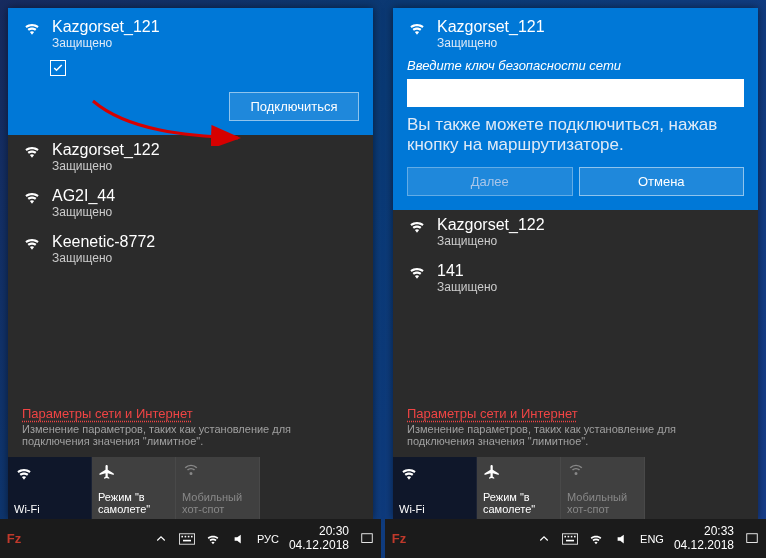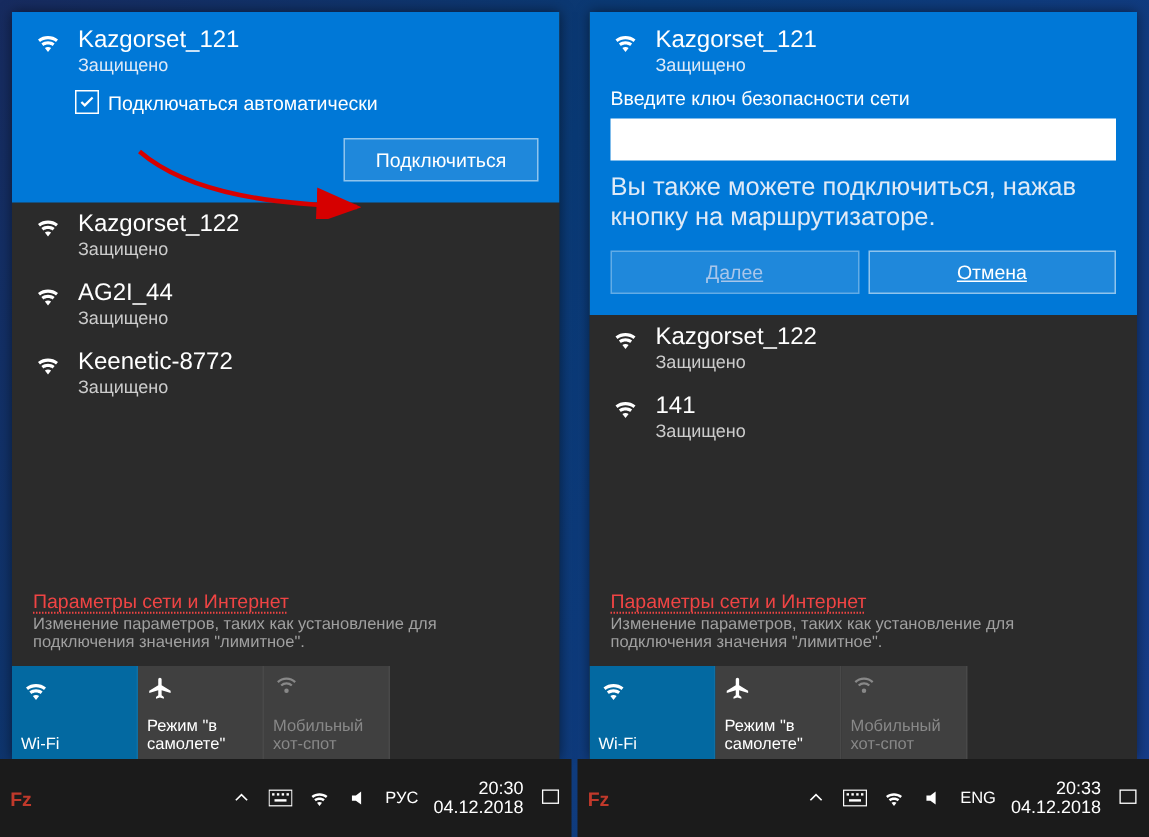--- a/index.html
+++ b/index.html
@@ -47,43 +47,43 @@
     background: rgba(255,255,255,0.12);
     border: 1px solid rgba(255,255,255,0.5);
     color: #fff;
     font-size: 13px;
     padding: 6px 16px;
     min-width: 130px;
     text-align: center;
     cursor: pointer;
   }
   .btn.disabled { color: #a8c6ea; border-color: rgba(255,255,255,0.3); }
-  .prompt-label { font-size: 13px; margin: 8px 0 6px 0; }
+  .prompt-label { font-size: 13px; margin: 8px 0 6px 0; font-style: italic; }
   .key-input {
     width: 100%; height: 28px; background: #fff; border: none;
     padding: 2px 6px; font-size: 13px; color: #000;
   }
   .hint { font-size: 17px; margin-top: 8px; color: #dfeaf7; }
   .two-btn { display:flex; gap:6px; margin-top: 12px; }
-  .two-btn .btn { flex:1; min-width:0;text-decoration:underline; }
+  .two-btn .btn { flex:1; min-width:0; }
   .settings-block { padding: 8px 14px 10px 14px; }
   .settings-link { font-size: 13px; text-decoration: underline dotted; text-underline-offset: 3px; color: #ef4444; }
   .settings-sub { font-size: 11px; color: #a0a0a0; margin-top: 2px; }
   .tiles { display:flex; }
   .tile {
     width: 84px; height: 62px;
     display:flex; flex-direction:column; justify-content:space-between;
     padding: 6px 6px 4px 6px; font-size: 11px; color:#fff;
     background: #404040;
     border-right: 1px solid rgba(255,255,255,0.05);
   }
-  .tile.active { background: #0369a1; }
+  .tile.active { background: #0f172a; }
   .tile-icon { height: 20px; }
   .taskbar {
-    height: 52px; background: #1b1b1b; display:flex; align-items:center;
+    height: 39px; background: #1b1b1b; display:flex; align-items:center;
     padding: 0 6px; gap: 10px; color:#fff; font-size:11px;
   }
   .taskbar .spacer { flex:1; }
   .taskbar .tray { display:flex; align-items:center; gap:10px; }
   .tray-text { line-height: 1.1; text-align:right; font-size: 12px; }
   .tray-icon { width:16px; height:16px; display:flex; align-items:center; justify-content:center; }
   .wifi-svg { width:20px; height:20px; }
   .arrow {
     position: absolute;
     top: 96px; left: 88px;
@@ -110,21 +110,20 @@
             <span>Kazgorset_121</span>
             <span class="net-sub">Защищено</span>
           </div>
         </div>
         <div class="checkbox-row">
           <span class="cb">
             <svg viewBox="0 0 16 16">
                 <path stroke="#fff" stroke-width="2" fill="none" d="M3 8l3 3 7-7"></path>
               </svg>
           </span>
-          <span>Подключаться автоматически</span>
         </div>
         <div class="connect-row">
           <div class="btn">Подключиться</div>
         </div>
       </div>
 
       <div class="net-item">
         <div class="net-row">
           <span>
               <svg class="wifi-svg" viewBox="0 0 24 24">

